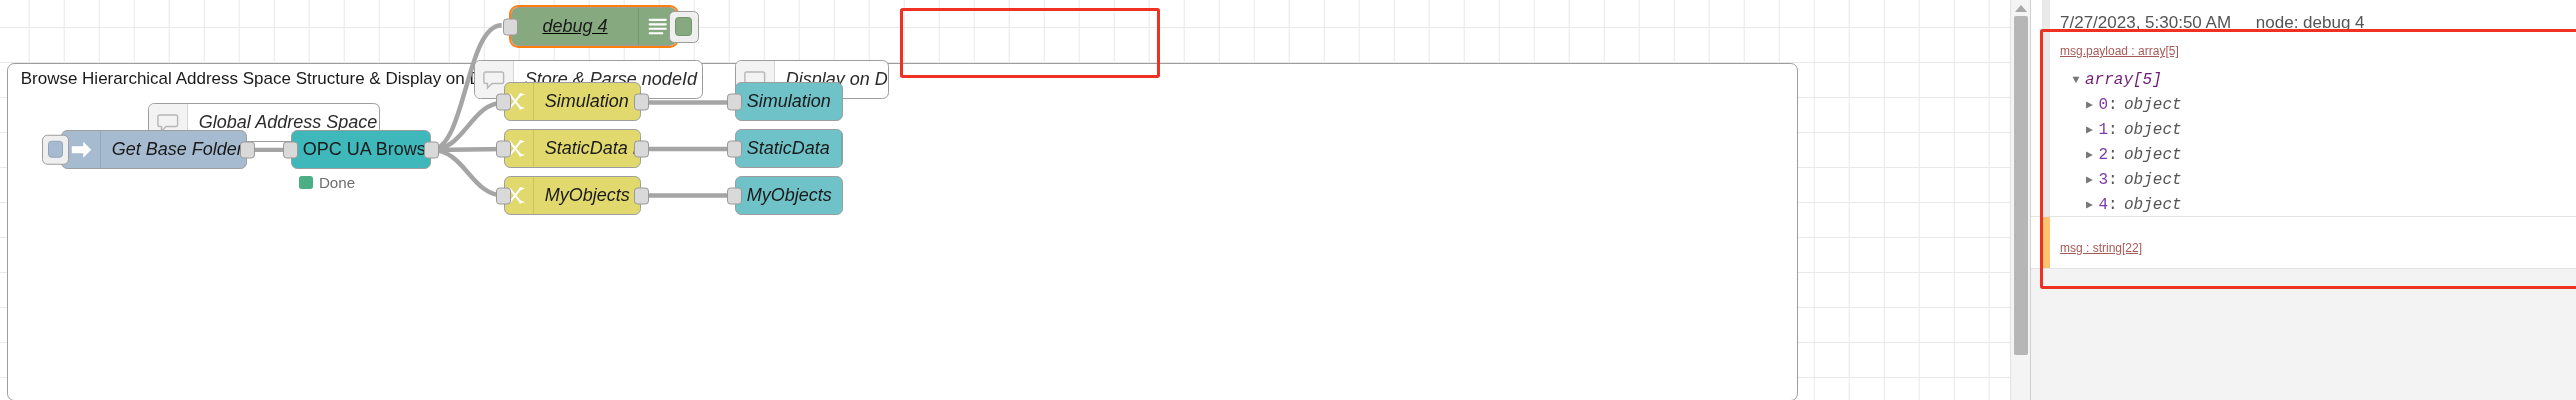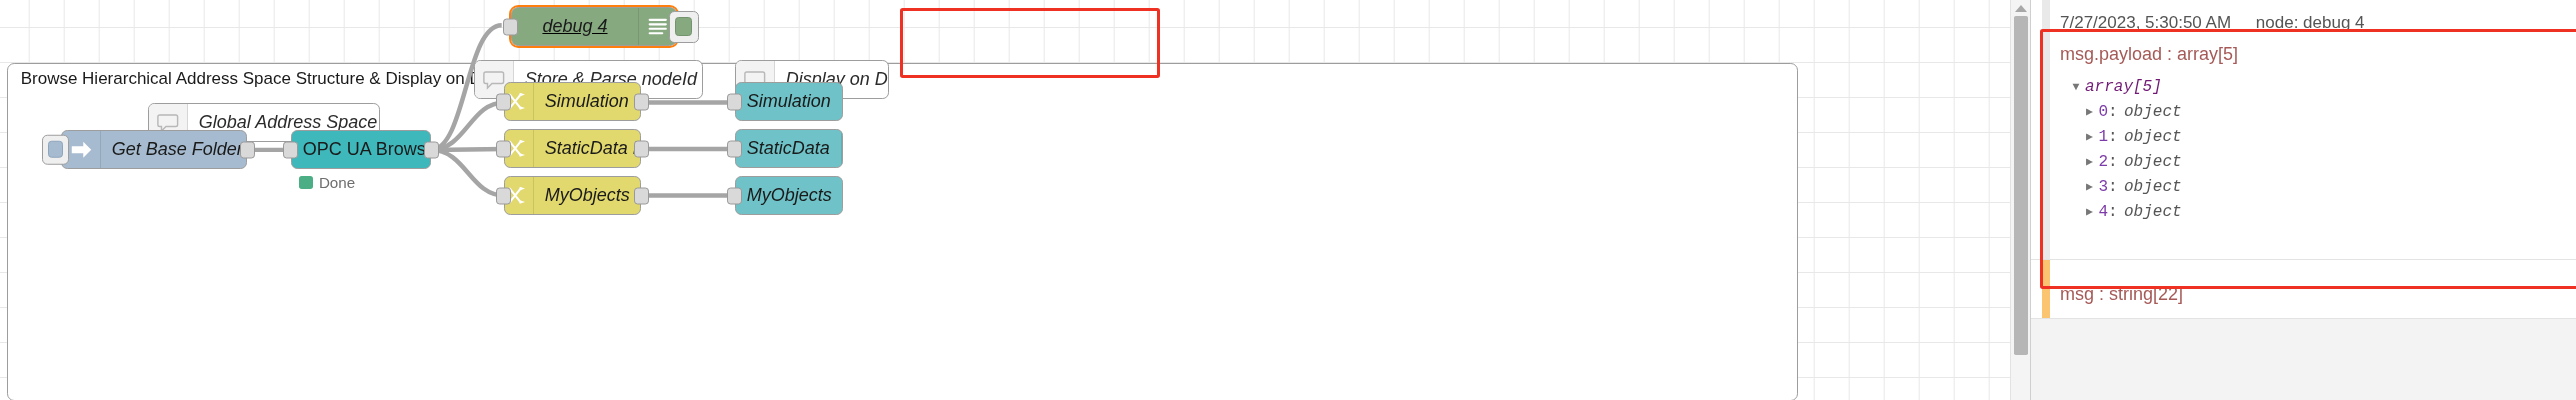--- a/index.html
+++ b/index.html
@@ -205,24 +205,25 @@
     width: 8px; height: 100%;
   }
   .dbg-msg.lvl-info  .bar { background: #e9e9e9; }
   .dbg-msg.lvl-warn  .bar { background: #fbc470; }
   .dbg-head {
     font-size: 17px; color: #555;
     white-space: nowrap;
   }
   .dbg-head .node-ref { margin-left: 20px; }
   .dbg-topic {
-    font-size: 18px;
+    font-size: 12px;
     color: #a65a57;
     margin-top: 11.6px;
     white-space: nowrap;
+    text-decoration: underline;
   }
   .tree { margin-top: 9px; }
   .tree-row {
     display: flex; align-items: center;
     font-family: "Liberation Mono", monospace;
     font-size: 16px;
     line-height: 1.0;
     padding: 4.5px 0;
   }
   .tree-row.depth0 { padding-left: 12.5px; }
@@ -431,21 +432,21 @@
     <div class="cv-scroll">
       <div class="arrow"></div>
       <div class="thumb"></div>
     </div>
   </div>
 
   <div class="annot" style="left:900px; top:8px; width:260px; height:70px;"></div>
 
   <div id="sidebar">
 
-    <div class="dbg-msg lvl-info" style="height:260px;">
+    <div class="dbg-msg lvl-info" style="height:217px;">
       <div class="bar"></div>
       <div class="dbg-head">
         <span>7/27/2023, 5:30:50 AM</span>
         <span class="node-ref">node: debug 4</span>
       </div>
       <div class="dbg-topic">msg.payload : array[5]</div>
 
       <div class="tree">
         <div class="tree-row depth0">
           <span class="caret">▼</span>

